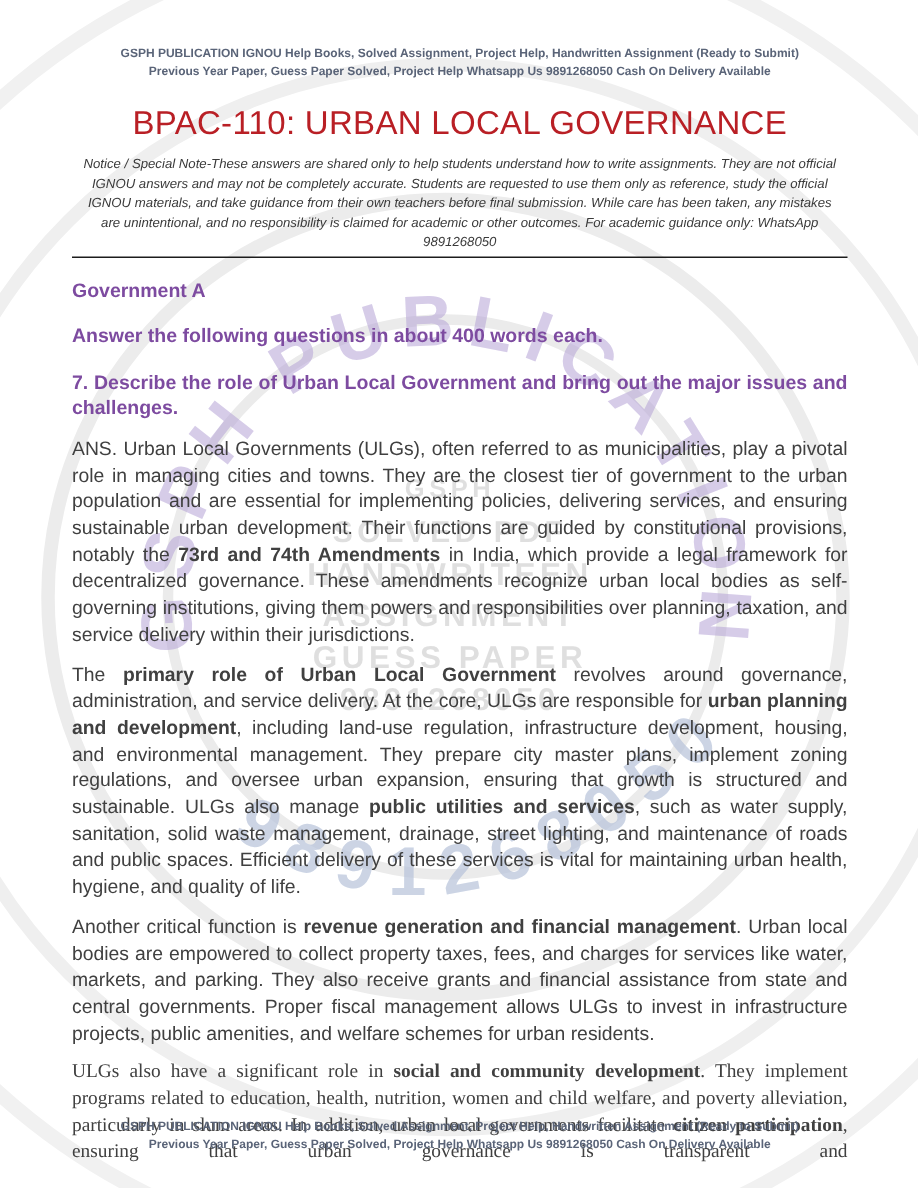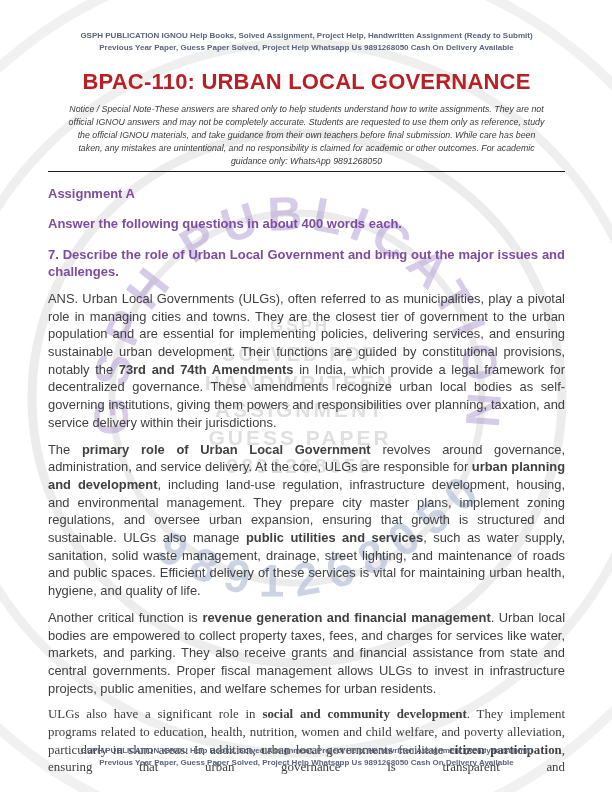--- a/index.html
+++ b/index.html
@@ -3,23 +3,23 @@
 <meta charset="utf-8">
 <style>
   html,body{margin:0;padding:0;background:#ffffff;}
   .page{position:relative;width:612px;height:792px;background:#ffffff;overflow:hidden;
         font-family:"Liberation Sans",sans-serif;}
   .wm{position:absolute;left:0;top:0;z-index:0;pointer-events:none;}
   .content{position:absolute;left:48px;right:47px;top:0;z-index:1;}
   .hdr{margin-top:30px;text-align:center;font-size:8px;line-height:11.5px;font-weight:700;color:#5a6478;}
   .ftr{position:absolute;left:48px;right:47px;bottom:24px;z-index:1;text-align:center;
        font-size:8px;line-height:11.5px;font-weight:700;color:#5a6478;}
-  .title{margin:16px 0 0;text-align:center;font-size:22px;line-height:26px;font-weight:700;
+  .title{margin:16px 0 0;text-align:center;font-size:22px;line-height:26px;font-weight:400;
          color:#b91f25;letter-spacing:.2px;}
-  .notice{margin:8px 17px 0;text-align:center;font-style:italic;font-size:8.8px;line-height:12.9px;
+  .notice{margin:8px 4px 0;text-align:center;font-style:italic;font-size:8.8px;line-height:12.9px;
           color:#3a3a3a;}
   .rule{margin-top:3px;border-bottom:1.5px solid #1c1c1c;height:0;}
   .sec{margin:13px 0 0;font-size:13px;line-height:17.6px;font-weight:700;color:#7d4ba0;}
   .q{text-align:justify;}
   .ans{margin:9px 0 0;font-size:12.9px;line-height:17.7px;color:#404040;text-align:justify;}
   .cut{text-align-last:justify;font-family:Liberation Serif, serif;}
   .b{font-weight:700;}
   p{padding:0;}
   .wm-arc{fill:#b5a3d6;opacity:.55;font-weight:700;font-size:48px;letter-spacing:8px;
           font-family:"Liberation Sans",sans-serif;}
@@ -60,21 +60,21 @@
     <div class="hdr">
       <div>GSPH PUBLICATION IGNOU Help Books, Solved Assignment, Project Help, Handwritten Assignment (Ready to Submit)</div>
       <div>Previous Year Paper, Guess Paper Solved, Project Help Whatsapp Us 9891268050 Cash On Delivery Available</div>
     </div>
 
     <h1 class="title">BPAC-110: URBAN LOCAL GOVERNANCE</h1>
 
     <p class="notice">Notice / Special Note-These answers are shared only to help students understand how to write assignments. They are not official IGNOU answers and may not be completely accurate. Students are requested to use them only as reference, study the official IGNOU materials, and take guidance from their own teachers before final submission. While care has been taken, any mistakes are unintentional, and no responsibility is claimed for academic or other outcomes. For academic guidance only: WhatsApp 9891268050</p>
     <div class="rule"></div>
 
-    <p class="sec">Assignment A</p>
+    <p class="sec">Government A</p>
     <p class="sec">Answer the following questions in about 400 words each.</p>
     <p class="sec q">7. Describe the role of Urban Local Government and bring out the major issues and challenges.</p>
 
     <p class="ans"><span>ANS. Urban Local Governments (ULGs), often referred to as municipalities, play a pivotal role in managing cities and towns. They are the closest tier of government to the urban population and are essential for implementing policies, delivering services, and ensuring sustainable urban development. Their functions are guided by constitutional provisions, notably the </span><span class="b">73rd and 74th Amendments</span><span> in India, which provide a legal framework for decentralized governance. These amendments recognize urban local bodies as self-governing institutions, giving them powers and responsibilities over planning, taxation, and service delivery within their jurisdictions.</span></p>
     <p class="ans"><span>The </span><span class="b">primary role of Urban Local Government</span><span> revolves around governance, administration, and service delivery. At the core, ULGs are responsible for </span><span class="b">urban planning and development</span><span>, including land-use regulation, infrastructure development, housing, and environmental management. They prepare city master plans, implement zoning regulations, and oversee urban expansion, ensuring that growth is structured and sustainable. ULGs also manage </span><span class="b">public utilities and services</span><span>, such as water supply, sanitation, solid waste management, drainage, street lighting, and maintenance of roads and public spaces. Efficient delivery of these services is vital for maintaining urban health, hygiene, and quality of life.</span></p>
     <p class="ans"><span>Another critical function is </span><span class="b">revenue generation and financial management</span><span>. Urban local bodies are empowered to collect property taxes, fees, and charges for services like water, markets, and parking. They also receive grants and financial assistance from state and central governments. Proper fiscal management allows ULGs to invest in infrastructure projects, public amenities, and welfare schemes for urban residents.</span></p>
     <p class="ans cut"><span>ULGs also have a significant role in </span><span class="b">social and community development</span><span>. They implement programs related to education, health, nutrition, women and child welfare, and poverty alleviation, particularly in slum areas. In addition, urban local governments facilitate </span><span class="b">citizen participation</span><span>, ensuring that urban governance is transparent and</span></p>
   </div>
 
   <div class="ftr">

